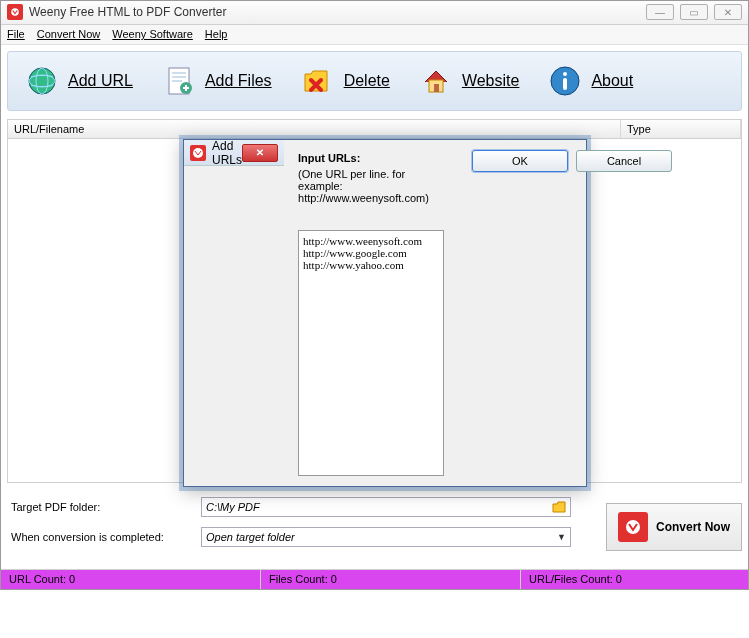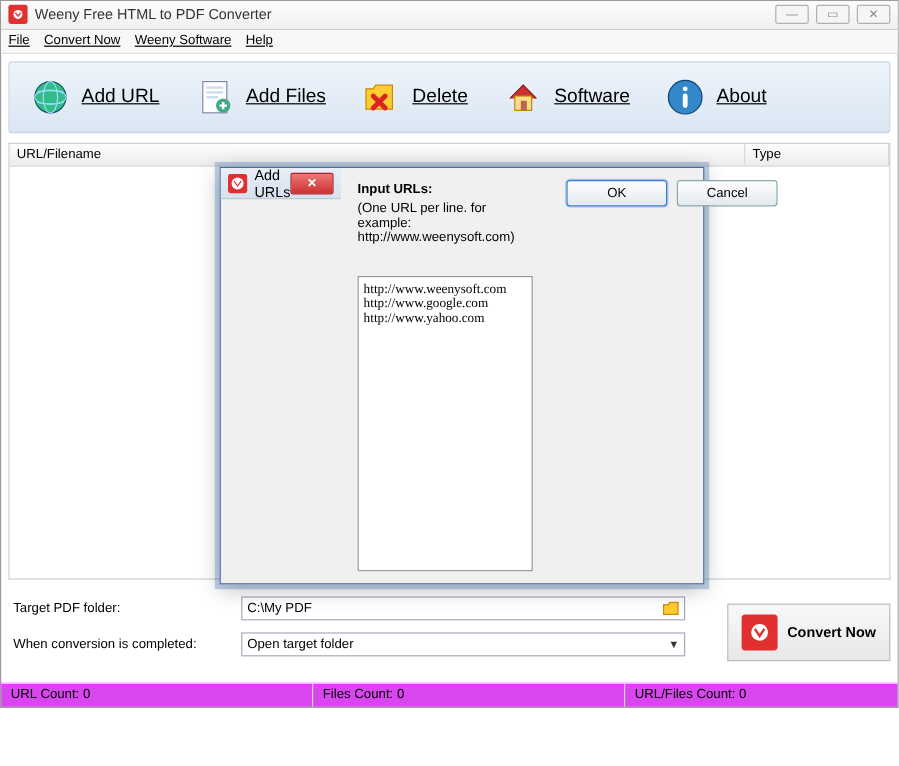--- a/index.html
+++ b/index.html
@@ -26,21 +26,21 @@
 .listheader .col { padding: 0 6px; height: 100%; display:flex; align-items:center; border-right: 1px solid #d8d8d8; }
 .col-url { flex: 1; }
 .col-type { width: 120px; border-right: none; }
 
 .listarea { margin: 0 6px 6px 6px; border: 1px solid #d0d0d0; border-top: none; height: 380px; background: #fff; }
 
 .bottom { margin: 0 6px 4px 6px; display: flex; align-items: center; gap: 6px; }
 .settings { flex: 1; padding: 8px 4px; }
 .setrow { display: flex; align-items: center; margin-bottom: 10px; }
 .setrow .lbl { width: 190px; }
-.setrow .fld { flex: 1; border: 1px solid #aab; background: #fff; height: 20px; display: flex; align-items: center; padding: 0 4px; position: relative; max-width: 370px; }
+.setrow .fld { flex: 1; border: 1px solid #aab; background: #fff; height: 20px; display: flex; align-items: center; padding: 0 4px; position: relative; max-width: 370px; font-style: italic; }
 .setrow .fld.sel::after { content: "▼"; position: absolute; right: 4px; font-size: 9px; color: #333; }
 .folder-btn { width: 18px; height: 16px; position:absolute; right: 2px; display:flex; align-items:center; justify-content:center; }
 
 .convertbtn { width: 136px; height: 48px; border: 1px solid #b8b8b8; background: linear-gradient(#f8f8f8,#e8e8e8); display: flex; align-items: center; justify-content: center; gap: 8px; font-weight: bold; font-size: 12px; }
 .convertbtn .cicon { width: 30px; height: 30px; background:#e03030; border-radius:3px; display:flex; align-items:center; justify-content:center; }
 
 .statusbar { height: 22px; border-top: 1px solid #d0d0d0; background: #d946ef; display: flex; align-items: center; }
 .statusbar .cell { padding: 0 8px; border-right: 1px solid #d0d0d0; height: 100%; display:flex; align-items:center; }
 .statusbar .cell:first-child { width: 260px; }
 .statusbar .cell:nth-child(2) { width: 260px; }
@@ -50,21 +50,21 @@
 .modal { position: absolute; left: 183px; top: 139px; width: 404px; height: 348px; border: 1px solid #4a6a9a; background: #f0f0f0; box-shadow: 0 0 0 4px rgba(70,120,180,0.35), 0 4px 18px rgba(0,0,0,0.3); display: flex; flex-direction: row; }
 .modal .mtitle { height: 26px; background: linear-gradient(#e8eef7,#d6e1ef); display: flex; align-items: center; padding: 0 6px; border-bottom: 1px solid #bcc; }
 .modal .mtitle .micon { width:16px; height:16px; background:#e03030; border-radius:2px; margin-right:6px; display:flex;align-items:center;justify-content:center; }
 .modal .mtitle .mlabel { flex:1; font-size: 12px; }
 .modal .mtitle .mclose { width: 36px; height: 18px; background: linear-gradient(#e77,#c33); border:1px solid #a22; border-radius:2px; display:flex; align-items:center; justify-content:center; color:#fff; font-size:10px; font-weight:bold; }
 .modal .mbody { flex:1; padding: 12px 14px 10px 14px; display:flex; flex-direction:column; }
 .modal .mbody .heading { font-weight: bold; margin-bottom: 4px; }
 .modal .mbody .hint { margin-bottom: 26px; }
 .modal textarea { flex:1; border:1px solid #999; resize:none; font-family: Liberation Serif, serif; font-size:11px; padding:4px; background:#fff; outline:none; overflow-y: scroll; }
 .modal .mbuttons { display:flex; justify-content:flex-end; gap:8px; padding: 10px 14px 12px; }
-.modal .mbtn { width: 84px; height: 22px; border:1px solid #8aa; background: linear-gradient(#fefefe,#e4e9ef); border-radius:3px; display:flex; align-items:center; justify-content:center; }
+.modal .mbtn { width: 96px; height: 22px; border:1px solid #8aa; background: linear-gradient(#fefefe,#e4e9ef); border-radius:3px; display:flex; align-items:center; justify-content:center; }
 .modal .mbtn.ok { border-color:#3b7dd8; box-shadow: 0 0 0 1px rgba(59,125,216,0.4); }
 </style>
 </head>
 <body>
 
 <div class="window">
 
   <div class="titlebar">
     <span class="app-icon">
       <svg viewBox="0 0 16 16">
@@ -122,21 +122,21 @@
       <span class="tlabel">Delete</span>
     </div>
     <div class="tbtn">
       <span class="ticon">
         <svg width="34" height="34" viewBox="0 0 34 34">
             <path d="M6 18L17 7l11 11" fill="#c33" stroke="#811"></path>
             <rect x="10" y="16" width="14" height="12" fill="#fd8" stroke="#b80"></rect>
             <rect x="15" y="20" width="5" height="8" fill="#b64"></rect>
           </svg>
       </span>
-      <span class="tlabel">Software</span>
+      <span class="tlabel">Website</span>
     </div>
     <div class="tbtn">
       <span class="ticon">
         <svg width="34" height="34" viewBox="0 0 34 34">
             <circle cx="17" cy="17" r="14" fill="#38c" stroke="#147"></circle>
             <circle cx="17" cy="10" r="2" fill="#fff"></circle>
             <rect x="15" y="14" width="4" height="12" rx="2" fill="#fff"></rect>
           </svg>
       </span>
       <span class="tlabel">About</span>

